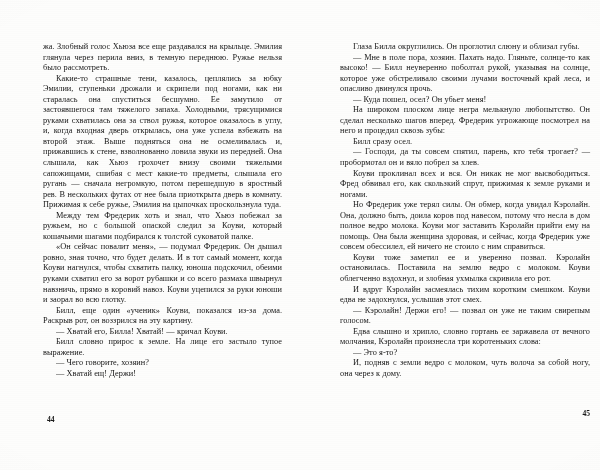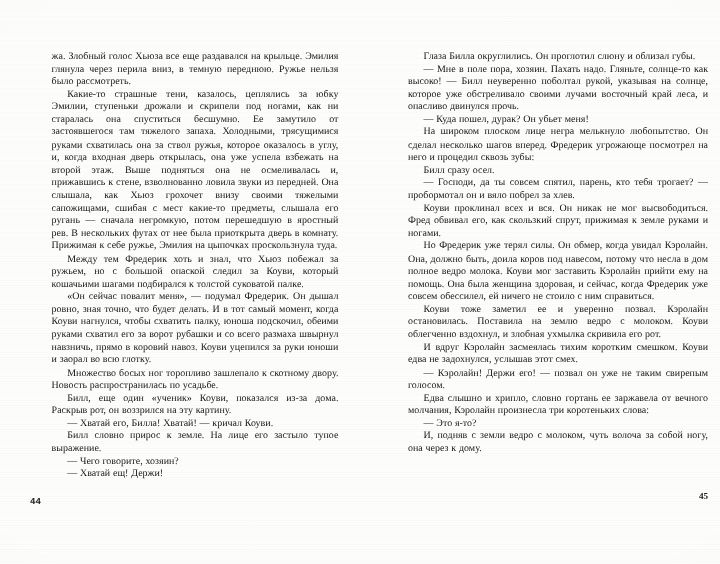--- a/index.html
+++ b/index.html
@@ -78,23 +78,22 @@
 
   .folio {
     position: absolute;
     font-size: 7.6px;
     font-weight: bold;
     color: #1a1a1a;
     line-height: 1;
   }
 
   .folio-left {
-    left: 25px;
+    left: 47px;
     bottom: 46px;
-    font-family: Liberation Mono, monospace;
   }
 
   .folio-right {
     right: 24px;
     bottom: 52px;
     margin-top: 15px;
   }
 
   
   .grain {
@@ -112,35 +111,34 @@
 <div class="spread">
 
   <div class="paper-tone"></div>
 
   <div class="page page-left">
     <div class="column">
       <p class="para cont">жа. Злобный голос Хьюза все еще раздавался на крыльце. Эмилия глянула через перила вниз, в темную переднюю. Ружье нельзя было рассмотреть.</p>
       <p class="para">Какие-то страшные тени, казалось, цеплялись за юбку Эмилии, ступеньки дрожали и скрипели под ногами, как ни старалась она спуститься бесшумно. Ее замутило от застоявшегося там тяжелого запаха. Холодными, трясущимися руками схватилась она за ствол ружья, которое оказалось в углу, и, когда входная дверь открылась, она уже успела взбежать на второй этаж. Выше подняться она не осмеливалась и, прижавшись к стене, взволнованно ловила звуки из передней. Она слышала, как Хьюз грохочет внизу своими тяжелыми сапожищами, сшибая с мест какие-то предметы, слышала его ругань — сначала негромкую, потом перешедшую в яростный рев. В нескольких футах от нее была приоткрыта дверь в комнату. Прижимая к себе ружье, Эмилия на цыпочках проскользнула туда.</p>
       <p class="para">Между тем Фредерик хоть и знал, что Хьюз побежал за ружьем, но с большой опаской следил за Коуви, который кошачьими шагами подбирался к толстой суковатой палке.</p>
       <p class="para">«Он сейчас повалит меня», — подумал Фредерик. Он дышал ровно, зная точно, что будет делать. И в тот самый момент, когда Коуви нагнулся, чтобы схватить палку, юноша подскочил, обеими руками схватил его за ворот рубашки и со всего размаха швырнул навзничь, прямо в коровий навоз. Коуви уцепился за руки юноши и заорал во всю глотку.</p>
-      <p class="para">Множество босых ног торопливо зашлепало к скотному двору. Новость распространилась по усадьбе.</p>
       <p class="para">Билл, еще один «ученик» Коуви, показался из-за дома. Раскрыв рот, он воззрился на эту картину.</p>
       <p class="para dialogue">— Хватай его, Билла! Хватай! — кричал Коуви.</p>
       <p class="para">Билл словно прирос к земле. На лице его застыло тупое выражение.</p>
       <p class="para dialogue">— Чего говорите, хозяин?</p>
       <p class="para dialogue">— Хватай ещ! Держи!</p>
     </div>
     <div class="folio folio-left">44</div>
   </div>
 
   <div class="page page-right">
     <div class="column">
       <p class="para">Глаза Билла округлились. Он проглотил слюну и облизал губы.</p>
       <p class="para dialogue">— Мне в поле пора, хозяин. Пахать надо. Гляньте, солнце-то как высоко! — Билл неуверенно поболтал рукой, указывая на солнце, которое уже обстреливало своими лучами восточный край леса, и опасливо двинулся прочь.</p>
-      <p class="para dialogue">— Куда пошел, дурак? Он убьет меня!</p>
+      <p class="para dialogue">— Куда пошел, осел? Он убьет меня!</p>
       <p class="para">На широком плоском лице негра мелькнуло любопытство. Он сделал несколько шагов вперед. Фредерик угрожающе посмотрел на него и процедил сквозь зубы:</p>
       <p class="para">Билл сразу осел.</p>
       <p class="para dialogue">— Господи, да ты совсем спятил, парень, кто тебя трогает? — пробормотал он и вяло побрел за хлев.</p>
       <p class="para">Коуви проклинал всех и вся. Он никак не мог высвободиться. Фред обвивал его, как скользкий спрут, прижимая к земле руками и ногами.</p>
       <p class="para">Но Фредерик уже терял силы. Он обмер, когда увидал Кэролайн. Она, должно быть, доила коров под навесом, потому что несла в дом полное ведро молока. Коуви мог заставить Кэролайн прийти ему на помощь. Она была женщина здоровая, и сейчас, когда Фредерик уже совсем обессилел, ей ничего не стоило с ним справиться.</p>
       <p class="para">Коуви тоже заметил ее и уверенно позвал. Кэролайн остановилась. Поставила на землю ведро с молоком. Коуви облегченно вздохнул, и злобная ухмылка скривила его рот.</p>
       <p class="para">И вдруг Кэролайн засмеялась тихим коротким смешком. Коуви едва не задохнулся, услышав этот смех.</p>
       <p class="para dialogue">— Кэролайн! Держи его! — позвал он уже не таким свирепым голосом.</p>
       <p class="para">Едва слышно и хрипло, словно гортань ее заржавела от вечного молчания, Кэролайн произнесла три коротеньких слова:</p>
       <p class="para dialogue">— Это я-то?</p>

